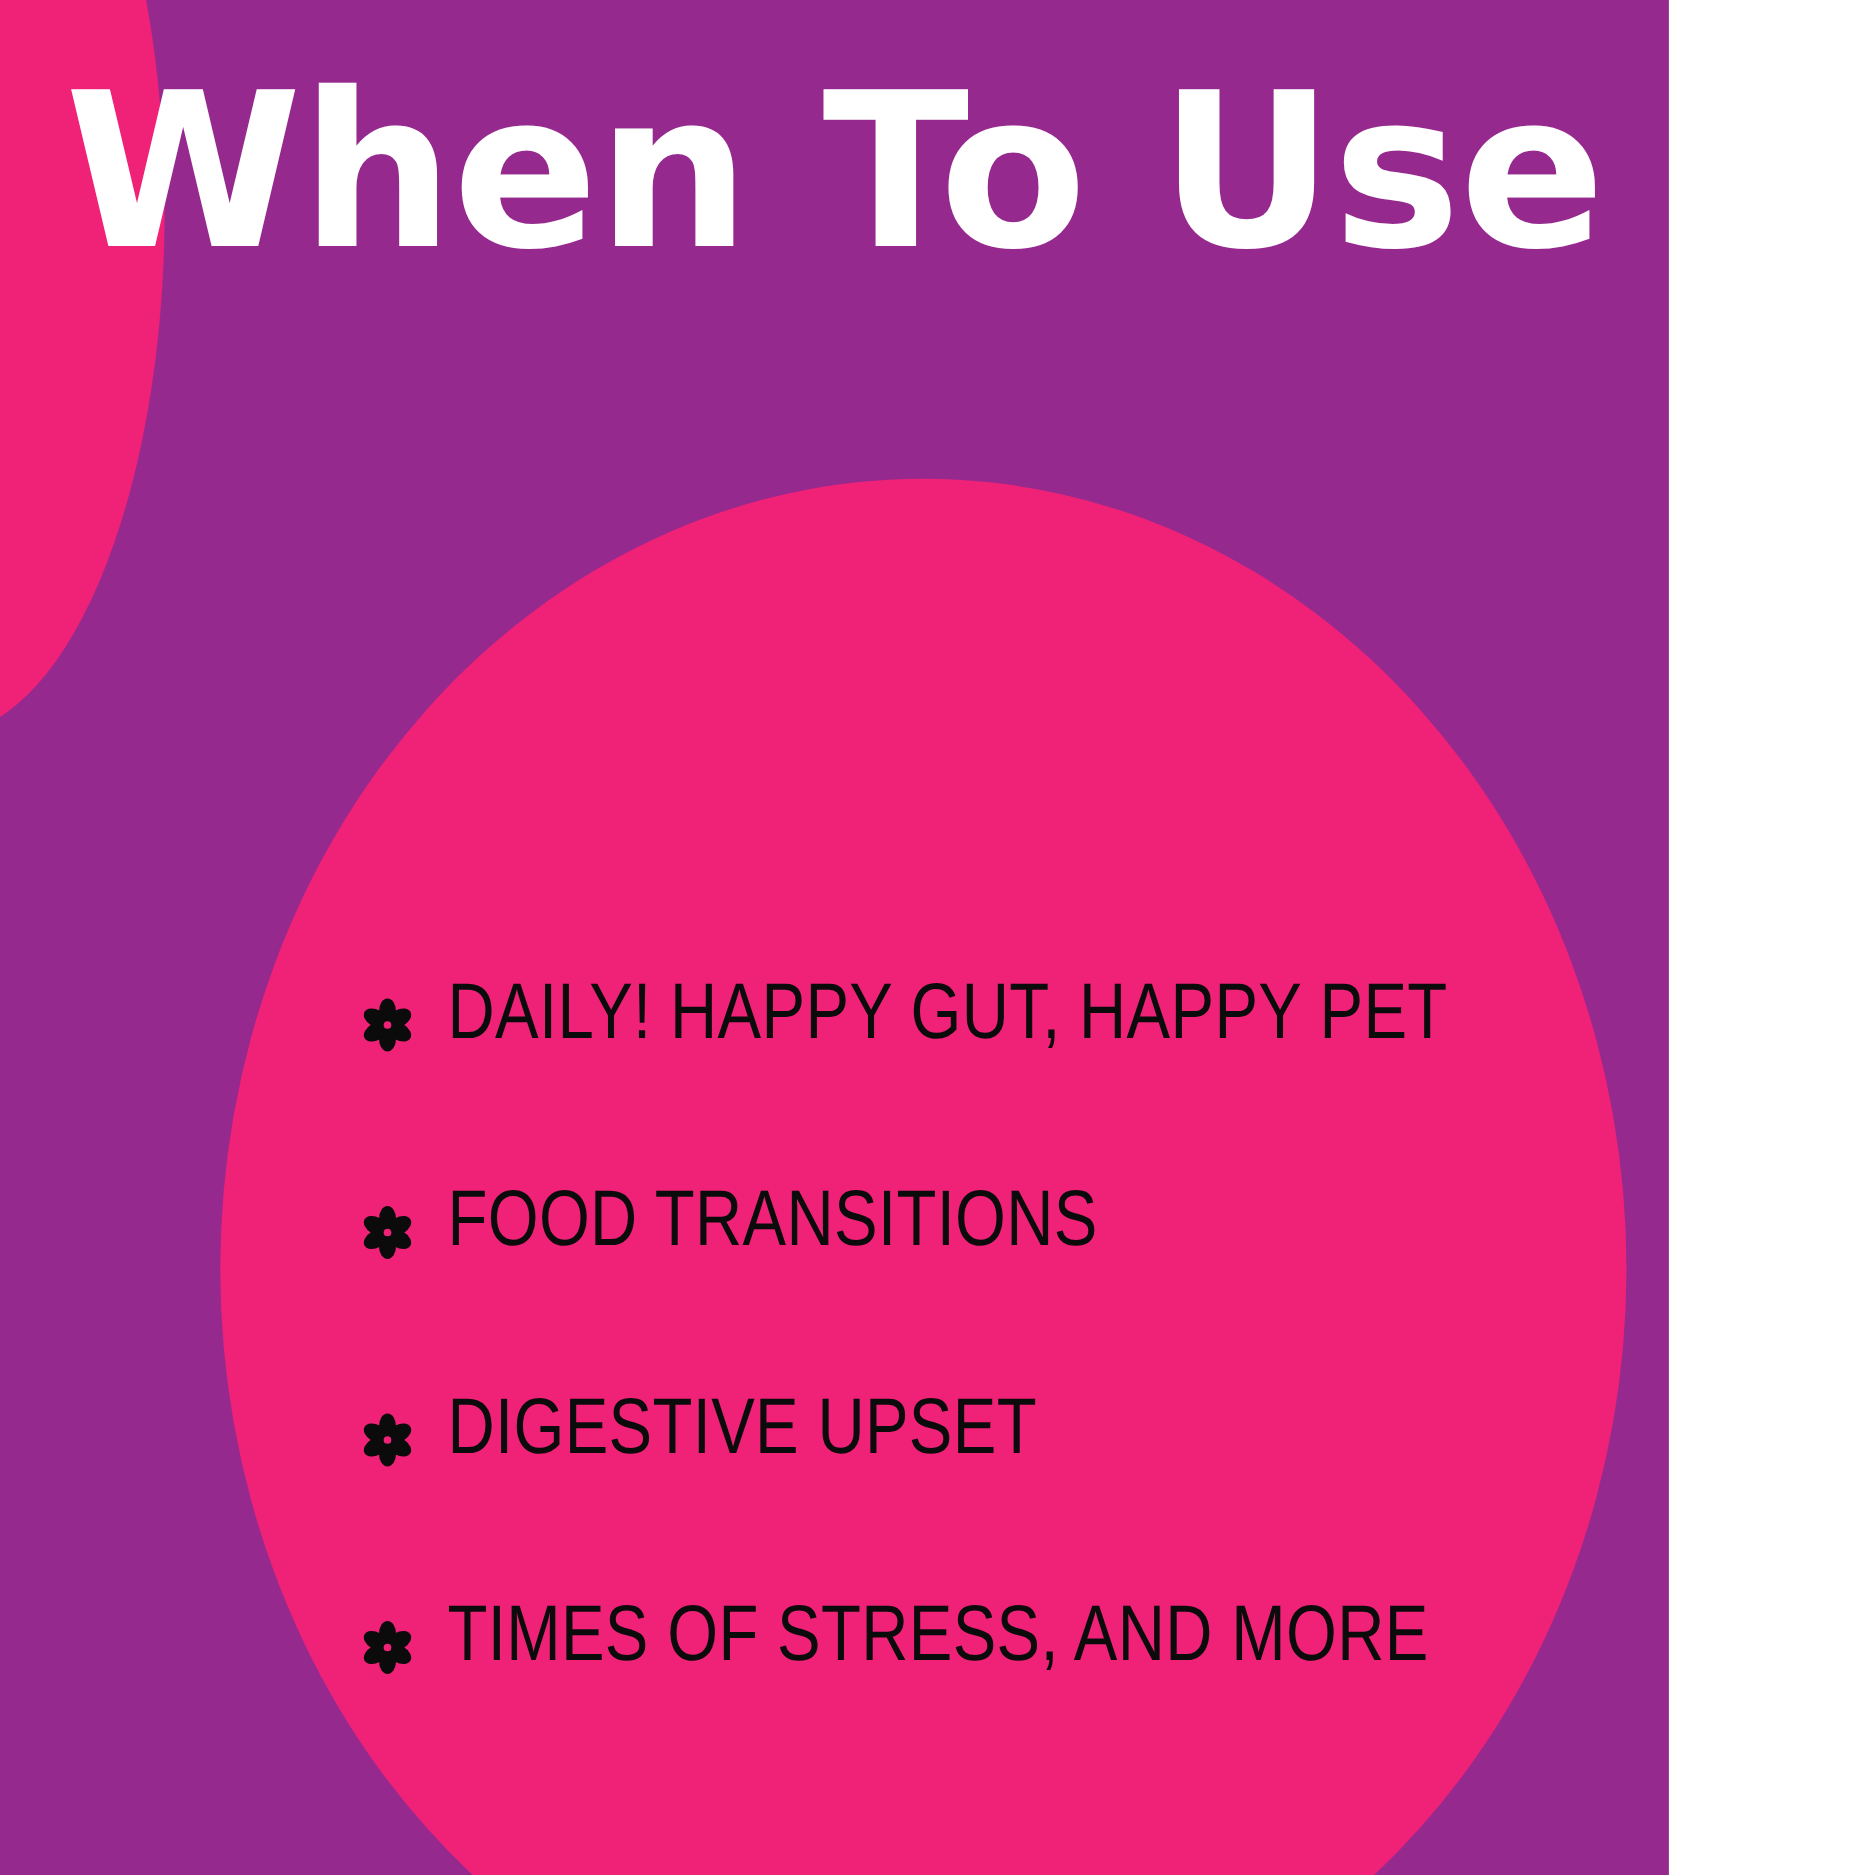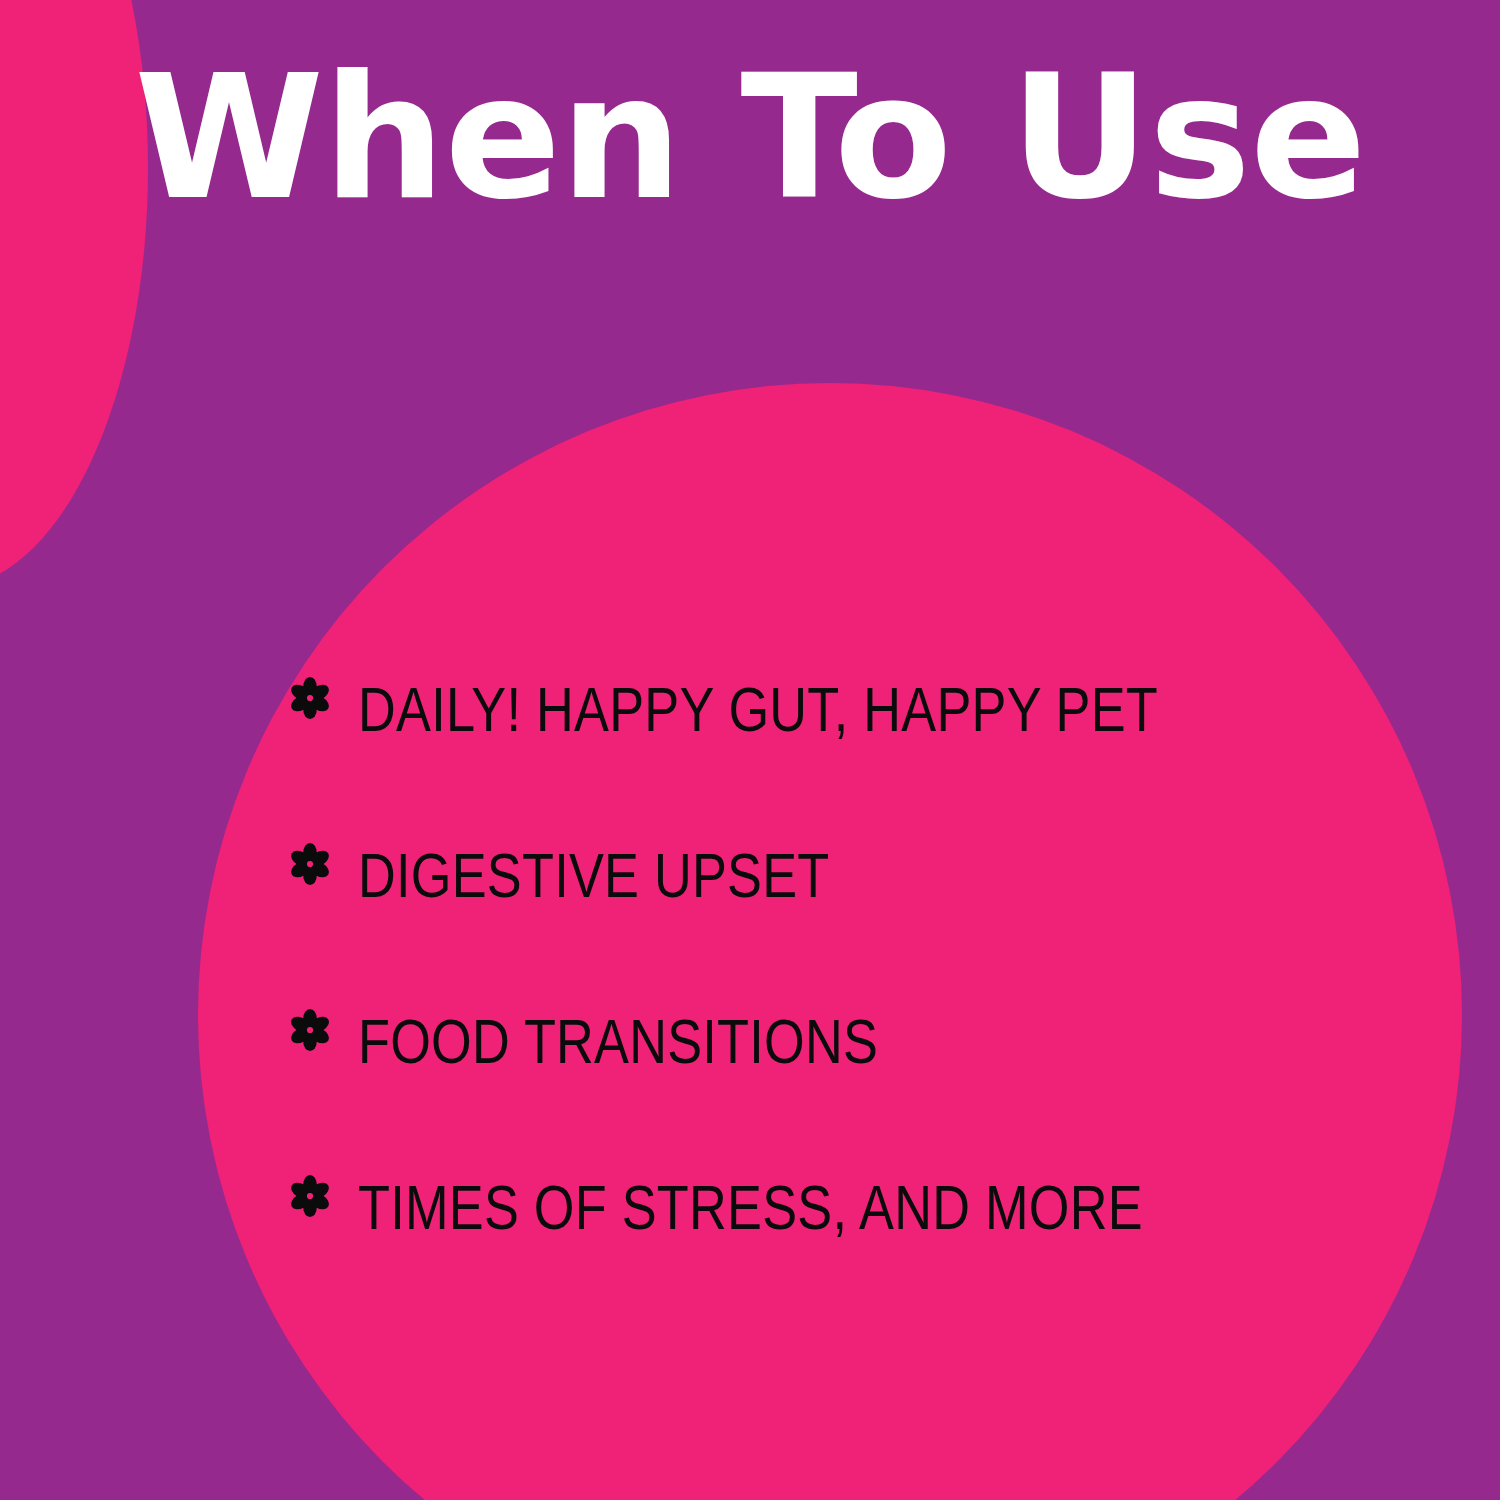--- a/index.html
+++ b/index.html
@@ -4,21 +4,21 @@
 <title>When To Use</title>
 <style>
   html, body {
     margin: 0;
     padding: 0;
     background: #ffffff;
   }
 
   #canvas {
     position: relative;
-    width: 1500px;
+    width: 1335px;
     height: 1500px;
     overflow: hidden;
     background: #96298E;
     font-family: "Liberation Sans", sans-serif;
   }
 
   
   .bg-layer {
     position: absolute;
     inset: 0;
@@ -52,21 +52,21 @@
     top: 676px;
     width: 1160px;
     margin: 0;
     padding: 0;
     list-style: none;
     z-index: 3;
   }
 
   .bullet-item {
     display: flex;
-    align-items: flex-start;
+    align-items: flex-end;
     height: 166px;
     margin: 0;
     padding: 0;
   }
 
   .bullet-marker {
     flex: 0 0 auto;
     width: 44px;
     height: 44px;
     margin-right: 26px;
@@ -132,38 +132,38 @@
             <ellipse cx="50" cy="25" rx="15.5" ry="23"></ellipse>
             <ellipse cx="50" cy="25" rx="15.5" ry="23" transform="rotate(60 50 50)"></ellipse>
             <ellipse cx="50" cy="25" rx="15.5" ry="23" transform="rotate(120 50 50)"></ellipse>
             <ellipse cx="50" cy="25" rx="15.5" ry="23" transform="rotate(180 50 50)"></ellipse>
             <ellipse cx="50" cy="25" rx="15.5" ry="23" transform="rotate(240 50 50)"></ellipse>
             <ellipse cx="50" cy="25" rx="15.5" ry="23" transform="rotate(300 50 50)"></ellipse>
           </g>
           <circle cx="50" cy="50" r="7" fill="#EF2278"></circle>
         </svg>
       </span>
-      <span class="bullet-text">DIGESTIVE UPSET</span>
+      <span class="bullet-text">FOOD TRANSITIONS</span>
     </li>
 
     <li class="bullet-item">
       <span class="bullet-marker">
         <svg viewBox="0 0 100 100" aria-hidden="true">
           <g fill="#0B0B0B">
             <ellipse cx="50" cy="25" rx="15.5" ry="23"></ellipse>
             <ellipse cx="50" cy="25" rx="15.5" ry="23" transform="rotate(60 50 50)"></ellipse>
             <ellipse cx="50" cy="25" rx="15.5" ry="23" transform="rotate(120 50 50)"></ellipse>
             <ellipse cx="50" cy="25" rx="15.5" ry="23" transform="rotate(180 50 50)"></ellipse>
             <ellipse cx="50" cy="25" rx="15.5" ry="23" transform="rotate(240 50 50)"></ellipse>
             <ellipse cx="50" cy="25" rx="15.5" ry="23" transform="rotate(300 50 50)"></ellipse>
           </g>
           <circle cx="50" cy="50" r="7" fill="#EF2278"></circle>
         </svg>
       </span>
-      <span class="bullet-text">FOOD TRANSITIONS</span>
+      <span class="bullet-text">DIGESTIVE UPSET</span>
     </li>
 
     <li class="bullet-item">
       <span class="bullet-marker">
         <svg viewBox="0 0 100 100" aria-hidden="true">
           <g fill="#0B0B0B">
             <ellipse cx="50" cy="25" rx="15.5" ry="23"></ellipse>
             <ellipse cx="50" cy="25" rx="15.5" ry="23" transform="rotate(60 50 50)"></ellipse>
             <ellipse cx="50" cy="25" rx="15.5" ry="23" transform="rotate(120 50 50)"></ellipse>
             <ellipse cx="50" cy="25" rx="15.5" ry="23" transform="rotate(180 50 50)"></ellipse>

